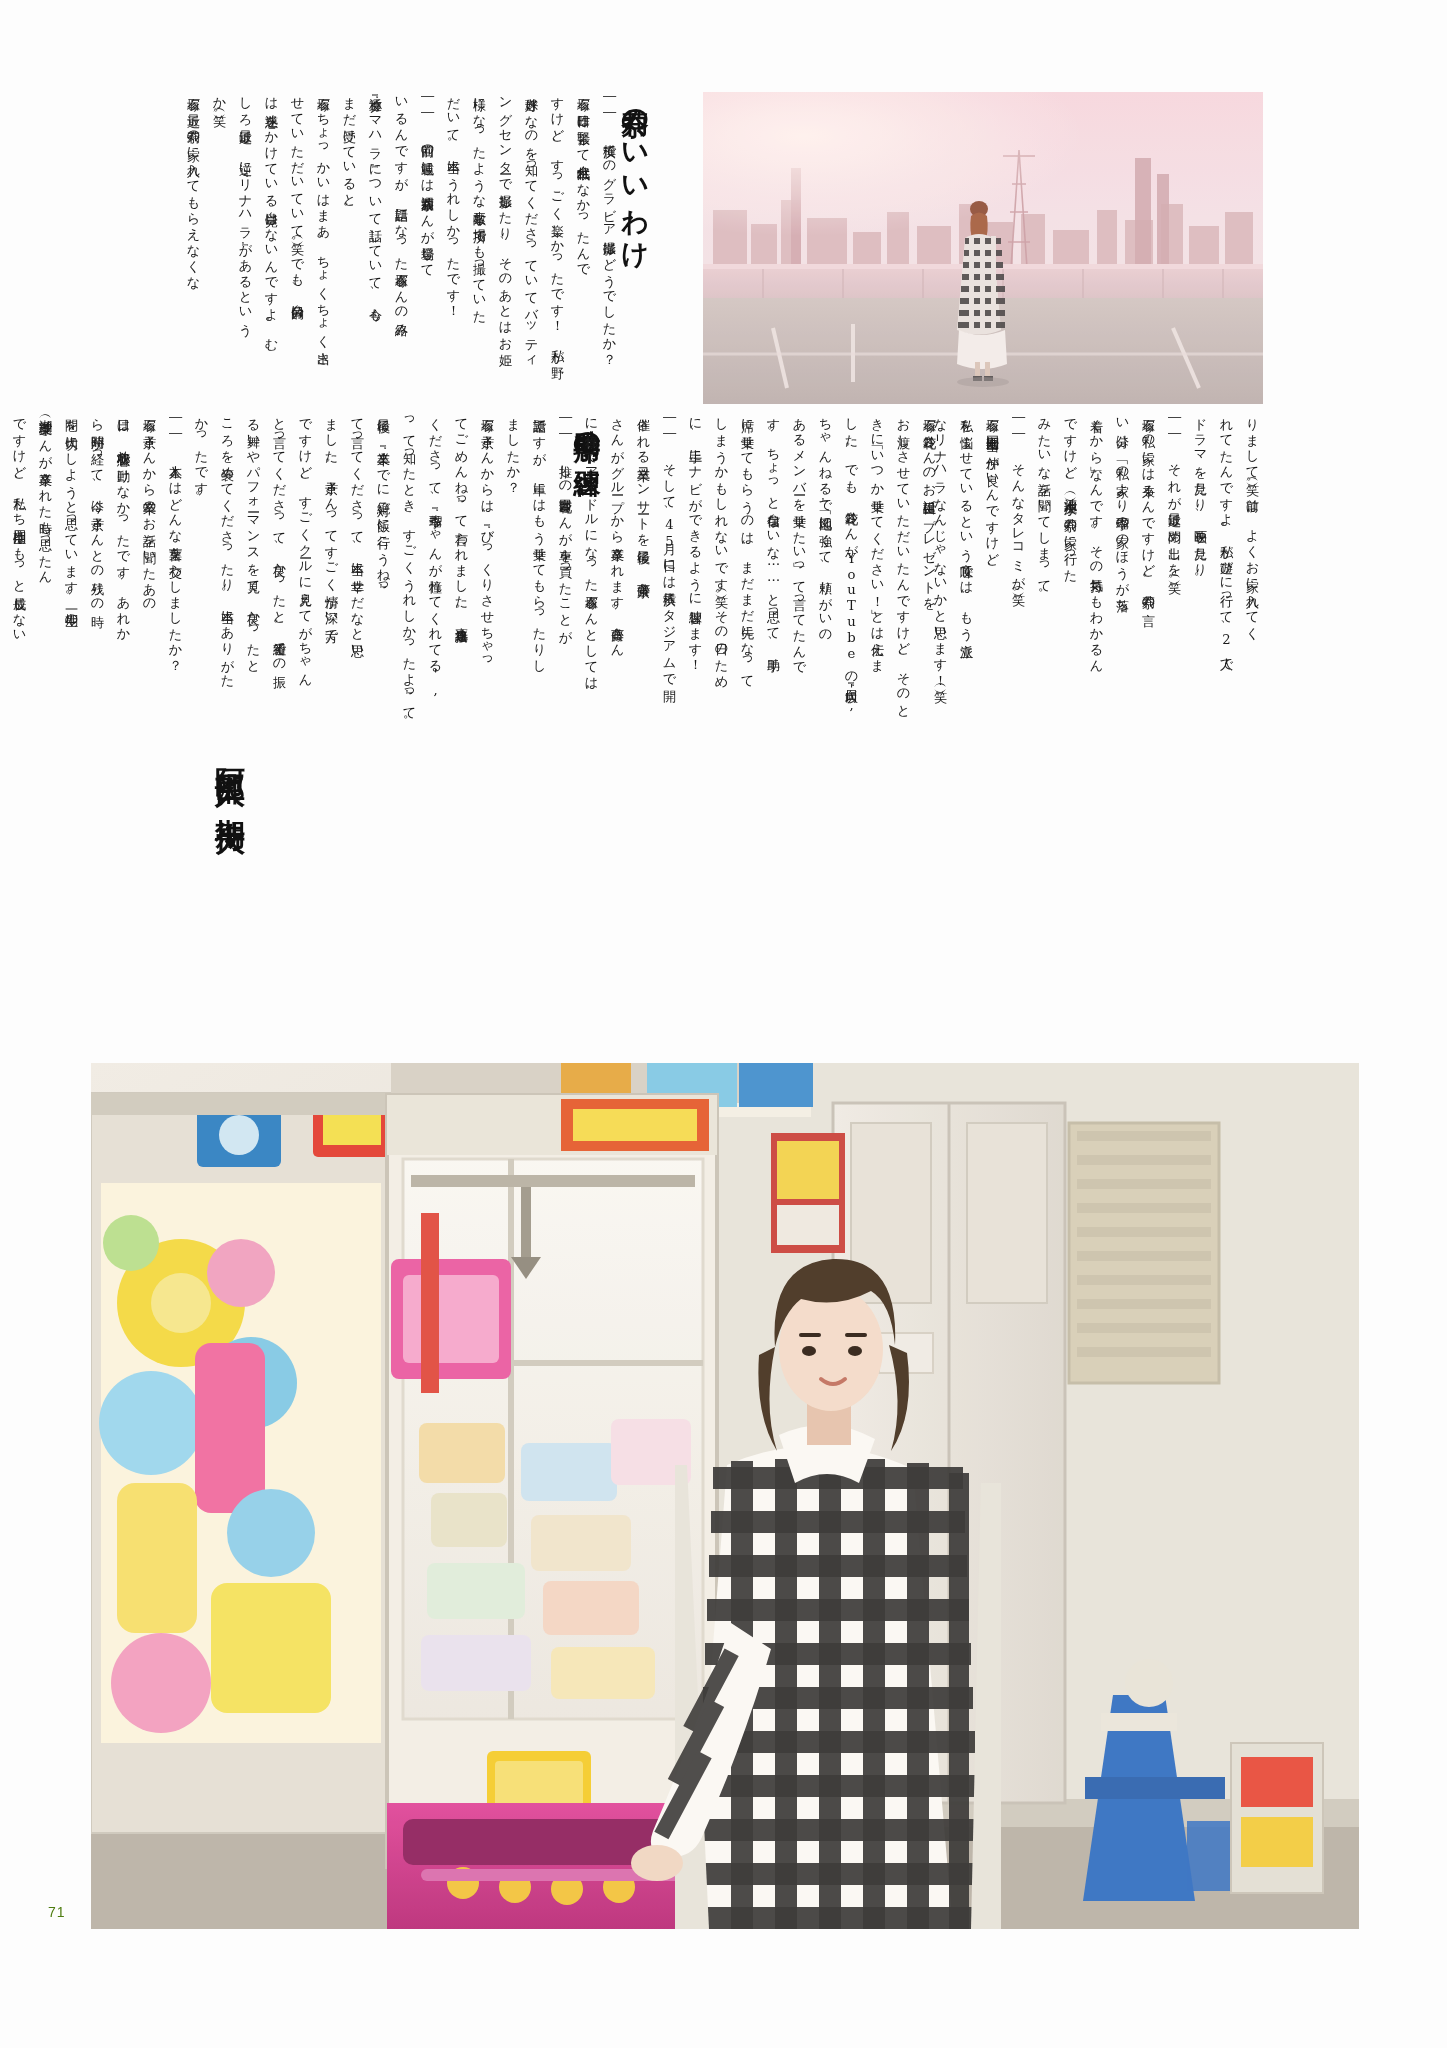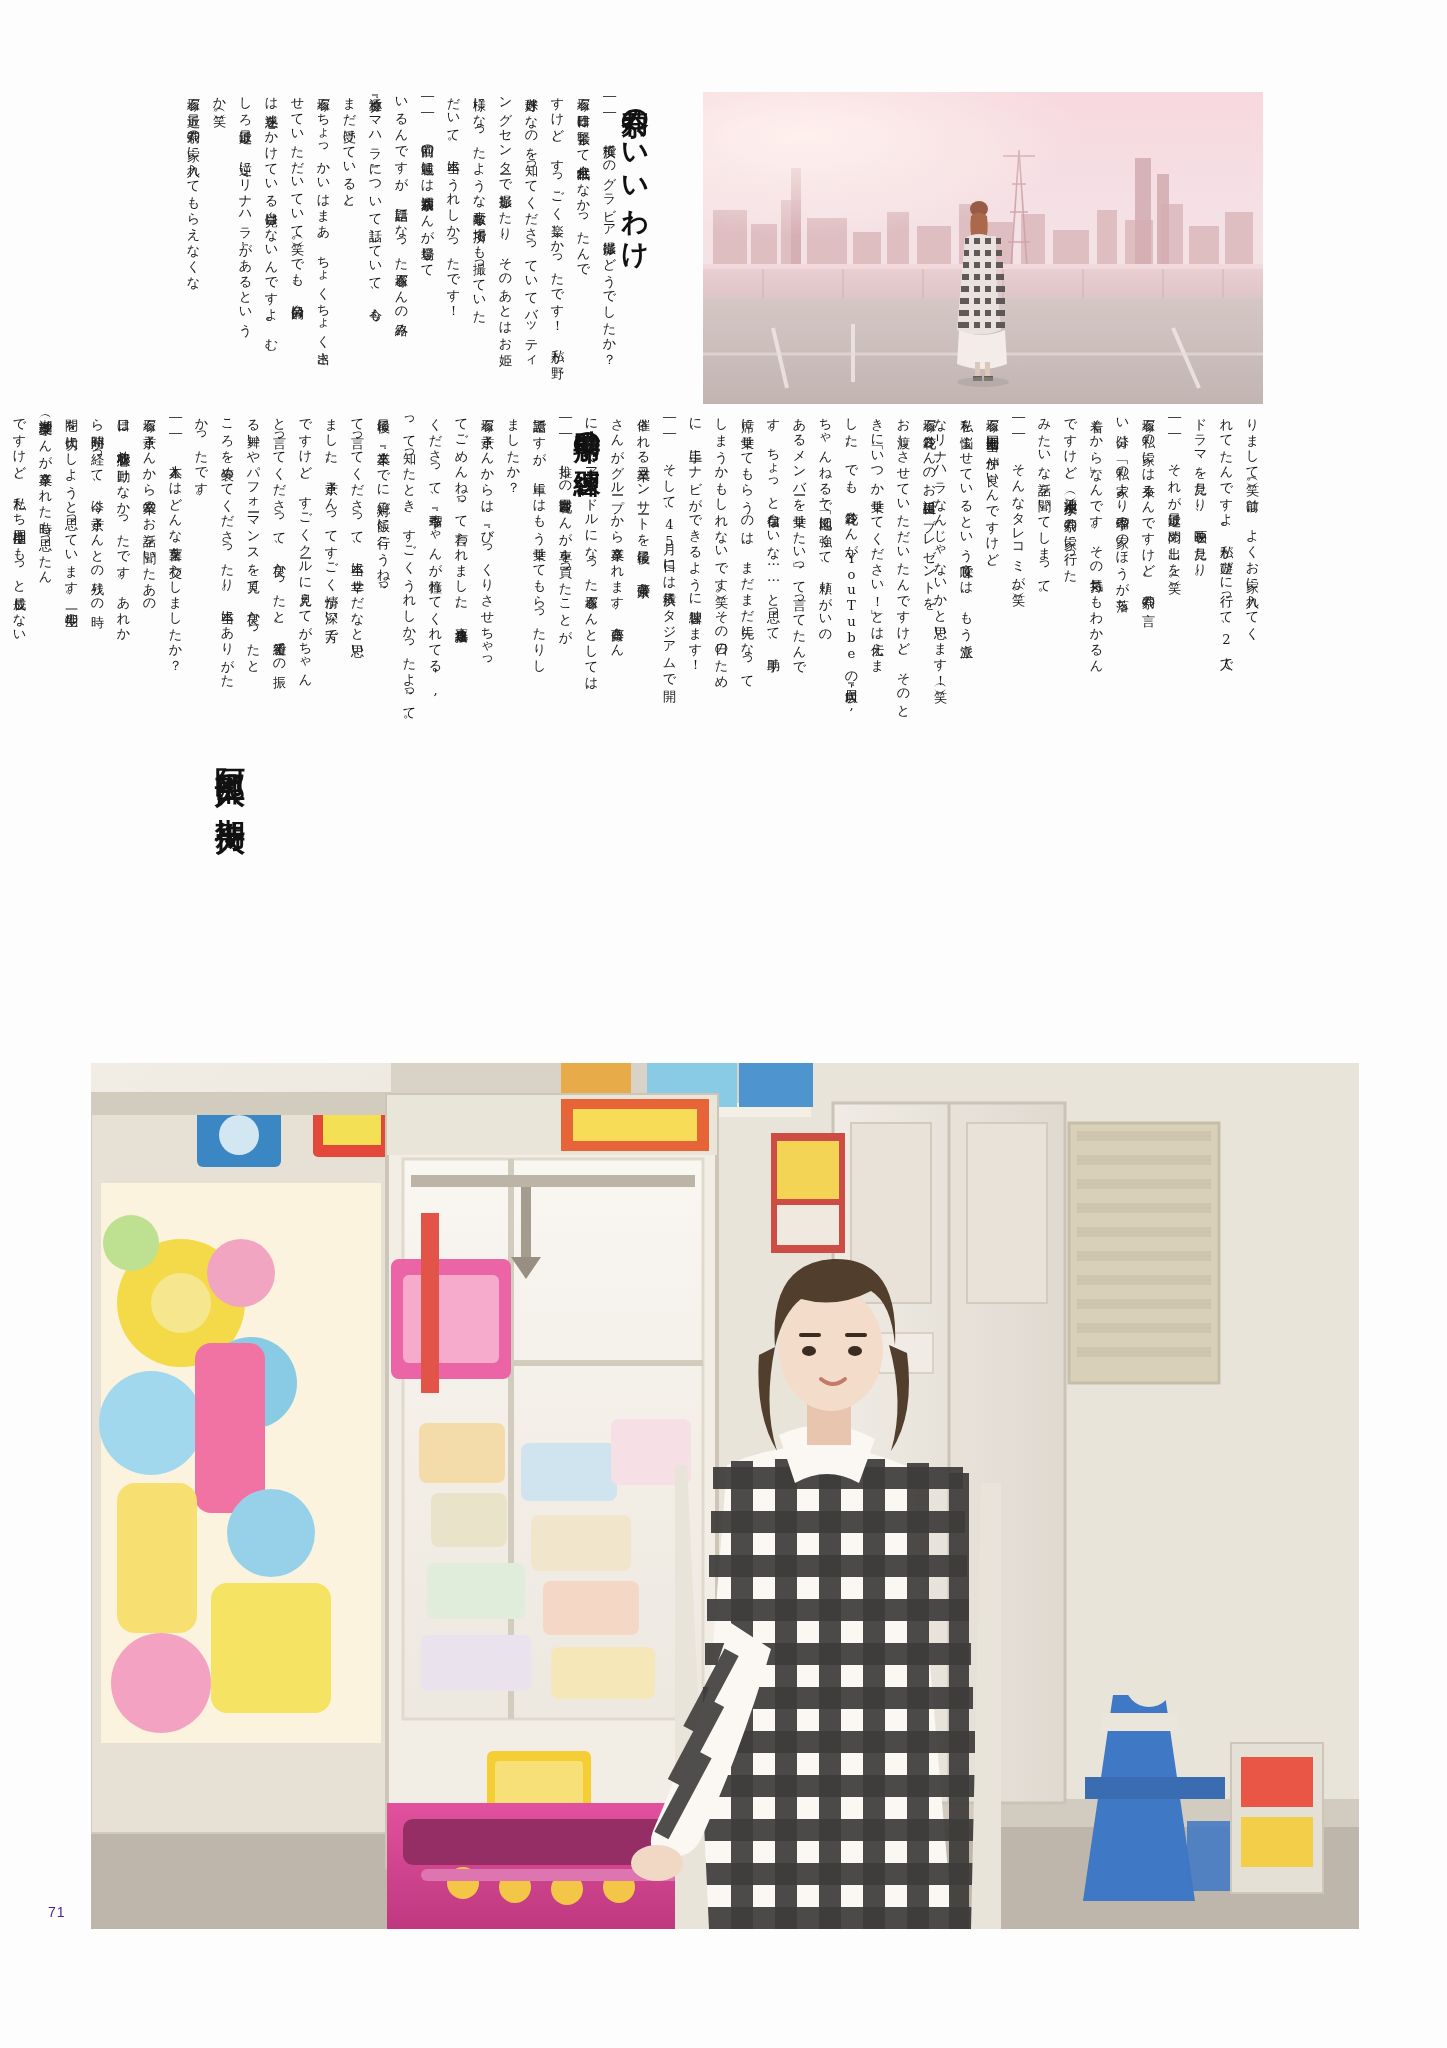--- a/index.html
+++ b/index.html
@@ -109,21 +109,21 @@
     width: 1268px;
     height: 866px;
   }
 
   .page-number {
     position: absolute;
     left: 48px;
     top: 1904px;
     font-family: "Liberation Sans", sans-serif;
     font-size: 14px;
-    color: #4c1d95;
+    color: #4d7c0f;
     letter-spacing: 1px;
   }
 </style>
 </head>
 <body>
 
 <div class="page">
 
   <div id="h-rina-wrap">
     <div class="vheading">莉奈のいいわけ</div>

